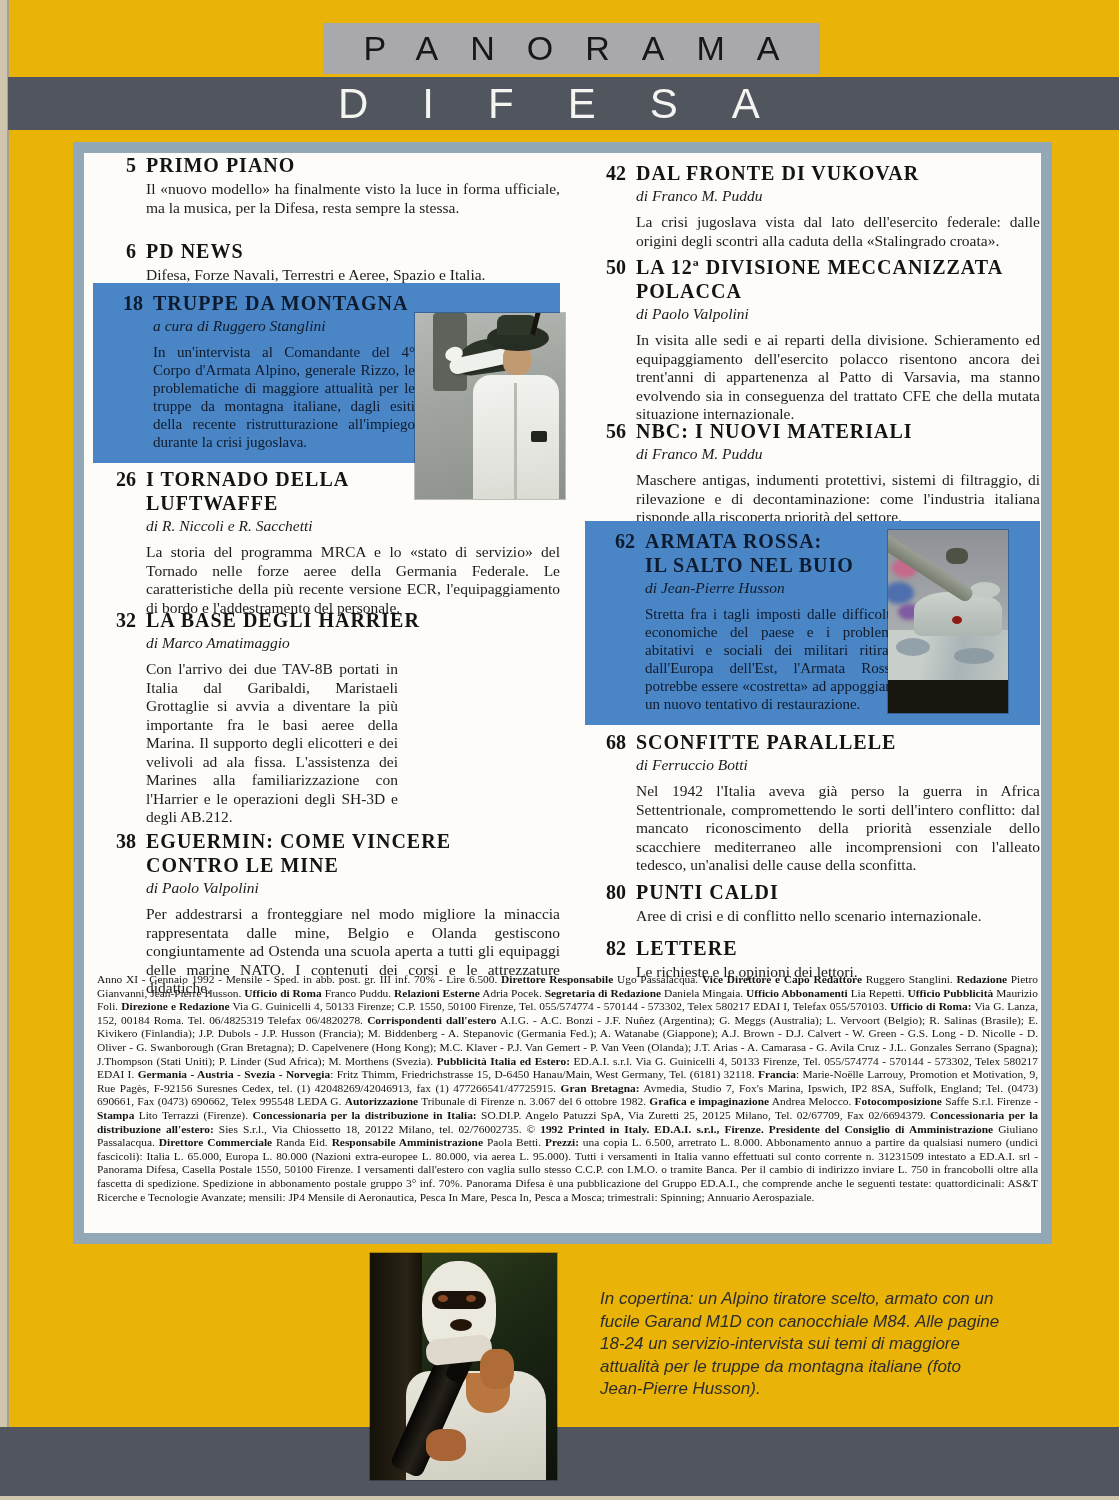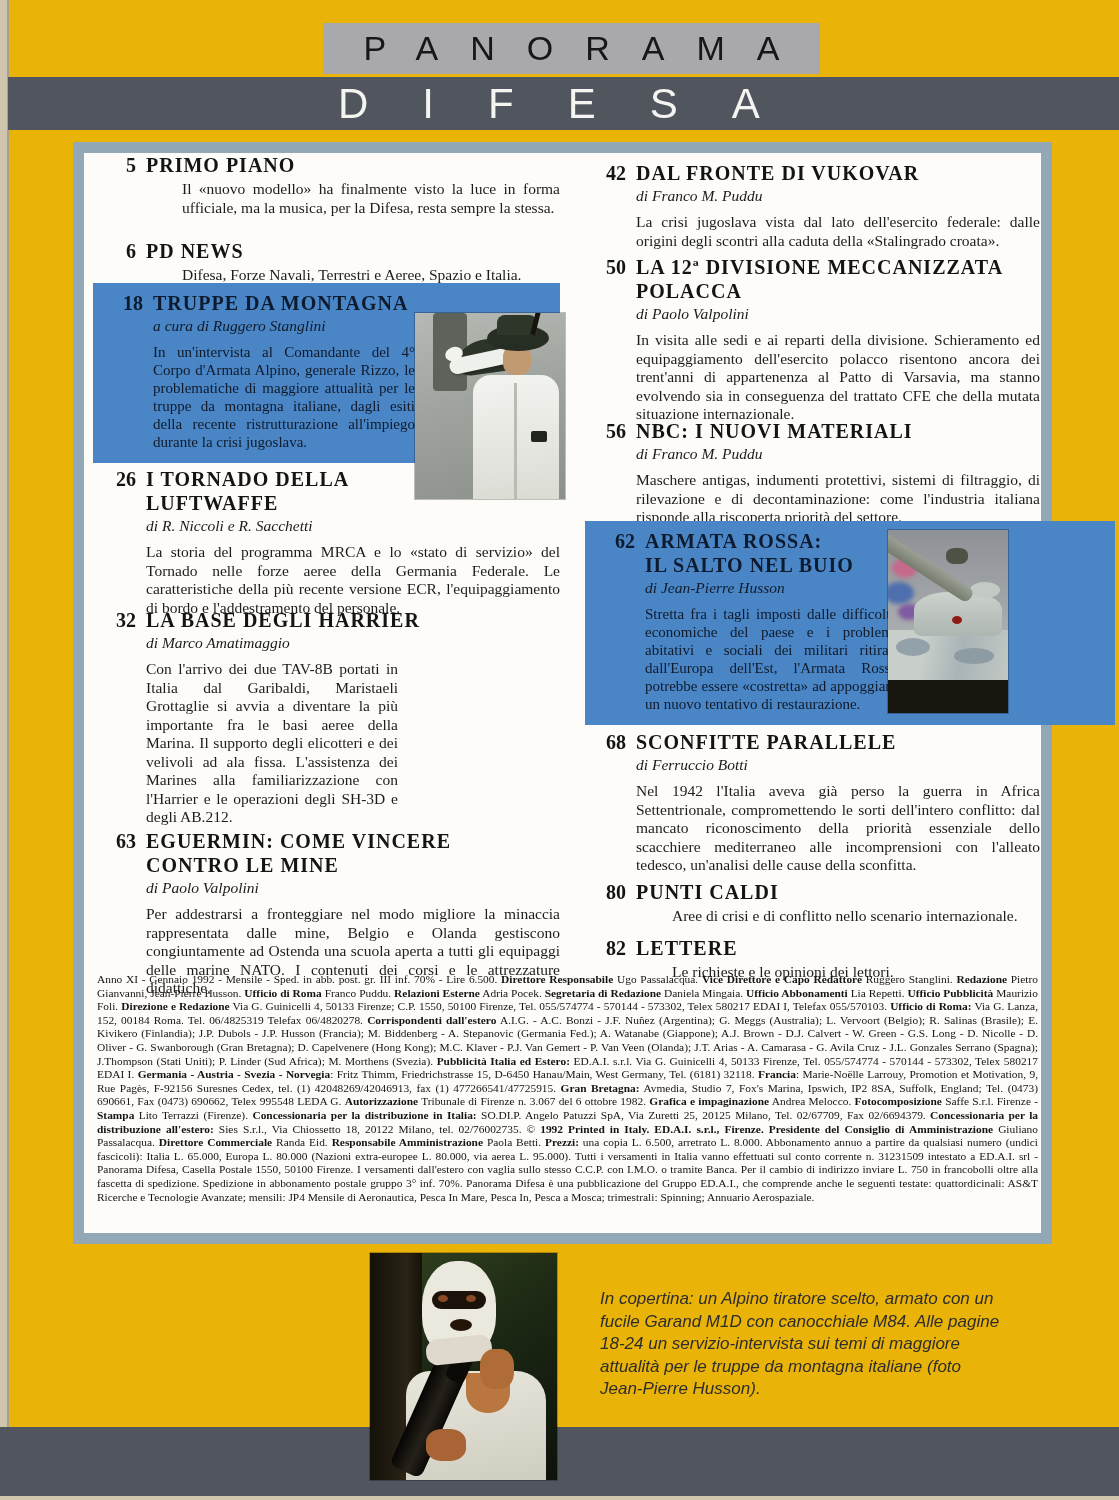--- a/index.html
+++ b/index.html
@@ -46,21 +46,21 @@
   }
   .etext { flex:1; min-width:0; }
   .etitle {
     font-size:20px; line-height:24px; font-weight:bold; letter-spacing:1px;
     color:#141414; white-space:pre-line;
   }
   .eauthor { font-style:italic; font-size:15.5px; line-height:20px; margin-top:1px; color:#1a1a1a; }
   .ebody {
     font-size:15.5px; line-height:18.5px; text-align:justify; margin-top:7px; color:#1c1c1c;
   }
-  .ebody.tight { margin-top:3px;margin-left:36px; }
+  .ebody.tight { margin-top:3px; }
 
   
   .hl {
     position:absolute; background:#4a86c5; padding:8px 12px 12px 12px;
   }
   .hl .entry-flex { display:flex; gap:10px; }
   .hl .num, .hl .etitle { color:#0d1b30; }
   .hl .eauthor, .hl .ebody { color:#101a2b; }
   .hl .ebody { font-size:15px; line-height:18px; }
 
@@ -195,21 +195,21 @@
       <article class="entry" style="top:455px">
         <div class="num">32</div>
         <div class="etext">
           <h3 class="etitle">LA BASE DEGLI HARRIER</h3>
           <p class="eauthor">di Marco Amatimaggio</p>
           <p class="ebody" style="width:252px">Con l'arrivo dei due TAV-8B portati in Italia dal Garibaldi, Maristaeli Grottaglie si avvia a diventare la più importante fra le basi aeree della Marina. Il supporto degli elicotteri e dei velivoli ad ala fissa. L'assistenza dei Marines alla familiarizzazione con l'Harrier e le operazioni degli SH-3D e degli AB.212.</p>
         </div>
       </article>
 
       <article class="entry" style="top:676px">
-        <div class="num">63</div>
+        <div class="num">38</div>
         <div class="etext">
           <h3 class="etitle">EGUERMIN: COME VINCERE
 CONTRO LE MINE</h3>
           <p class="eauthor">di Paolo Valpolini</p>
           <p class="ebody">Per addestrarsi a fronteggiare nel modo migliore la minaccia rappresentata dalle mine, Belgio e Olanda gestiscono congiuntamente ad Ostenda una scuola aperta a tutti gli equipaggi delle marine NATO. I contenuti dei corsi e le attrezzature didattiche.</p>
         </div>
       </article>
     </div>
 
     <div class="col col-right">
@@ -235,21 +235,21 @@
 
       <article class="entry" style="top:266px">
         <div class="num">56</div>
         <div class="etext">
           <h3 class="etitle">NBC: I NUOVI MATERIALI</h3>
           <p class="eauthor">di Franco M. Puddu</p>
           <p class="ebody">Maschere antigas, indumenti protettivi, sistemi di filtraggio, di rilevazione e di decontaminazione: come l'industria italiana risponde alla riscoperta priorità del settore.</p>
         </div>
       </article>
 
-      <section class="hl" style="top:368px; left:-3px; width:530px; min-height:182px;">
+      <section class="hl" style="top:368px; left:-3px; width:455px; min-height:182px;">
         <div class="entry-flex">
           <div class="num">62</div>
           <div class="etext">
             <h3 class="etitle">ARMATA ROSSA:
 IL SALTO NEL BUIO</h3>
             <p class="eauthor">di Jean-Pierre Husson</p>
             <p class="ebody" style="width:252px">Stretta fra i tagli imposti dalle difficoltà economiche del paese e i problemi abitativi e sociali dei militari ritirati dall'Europa dell'Est, l'Armata Rossa potrebbe essere «costretta» ad appoggiare un nuovo tentativo di restaurazione.</p>
           </div>
         </div>
         <div class="photo photo-tank" style="left:303px; top:9px; width:120px; height:183px;">

